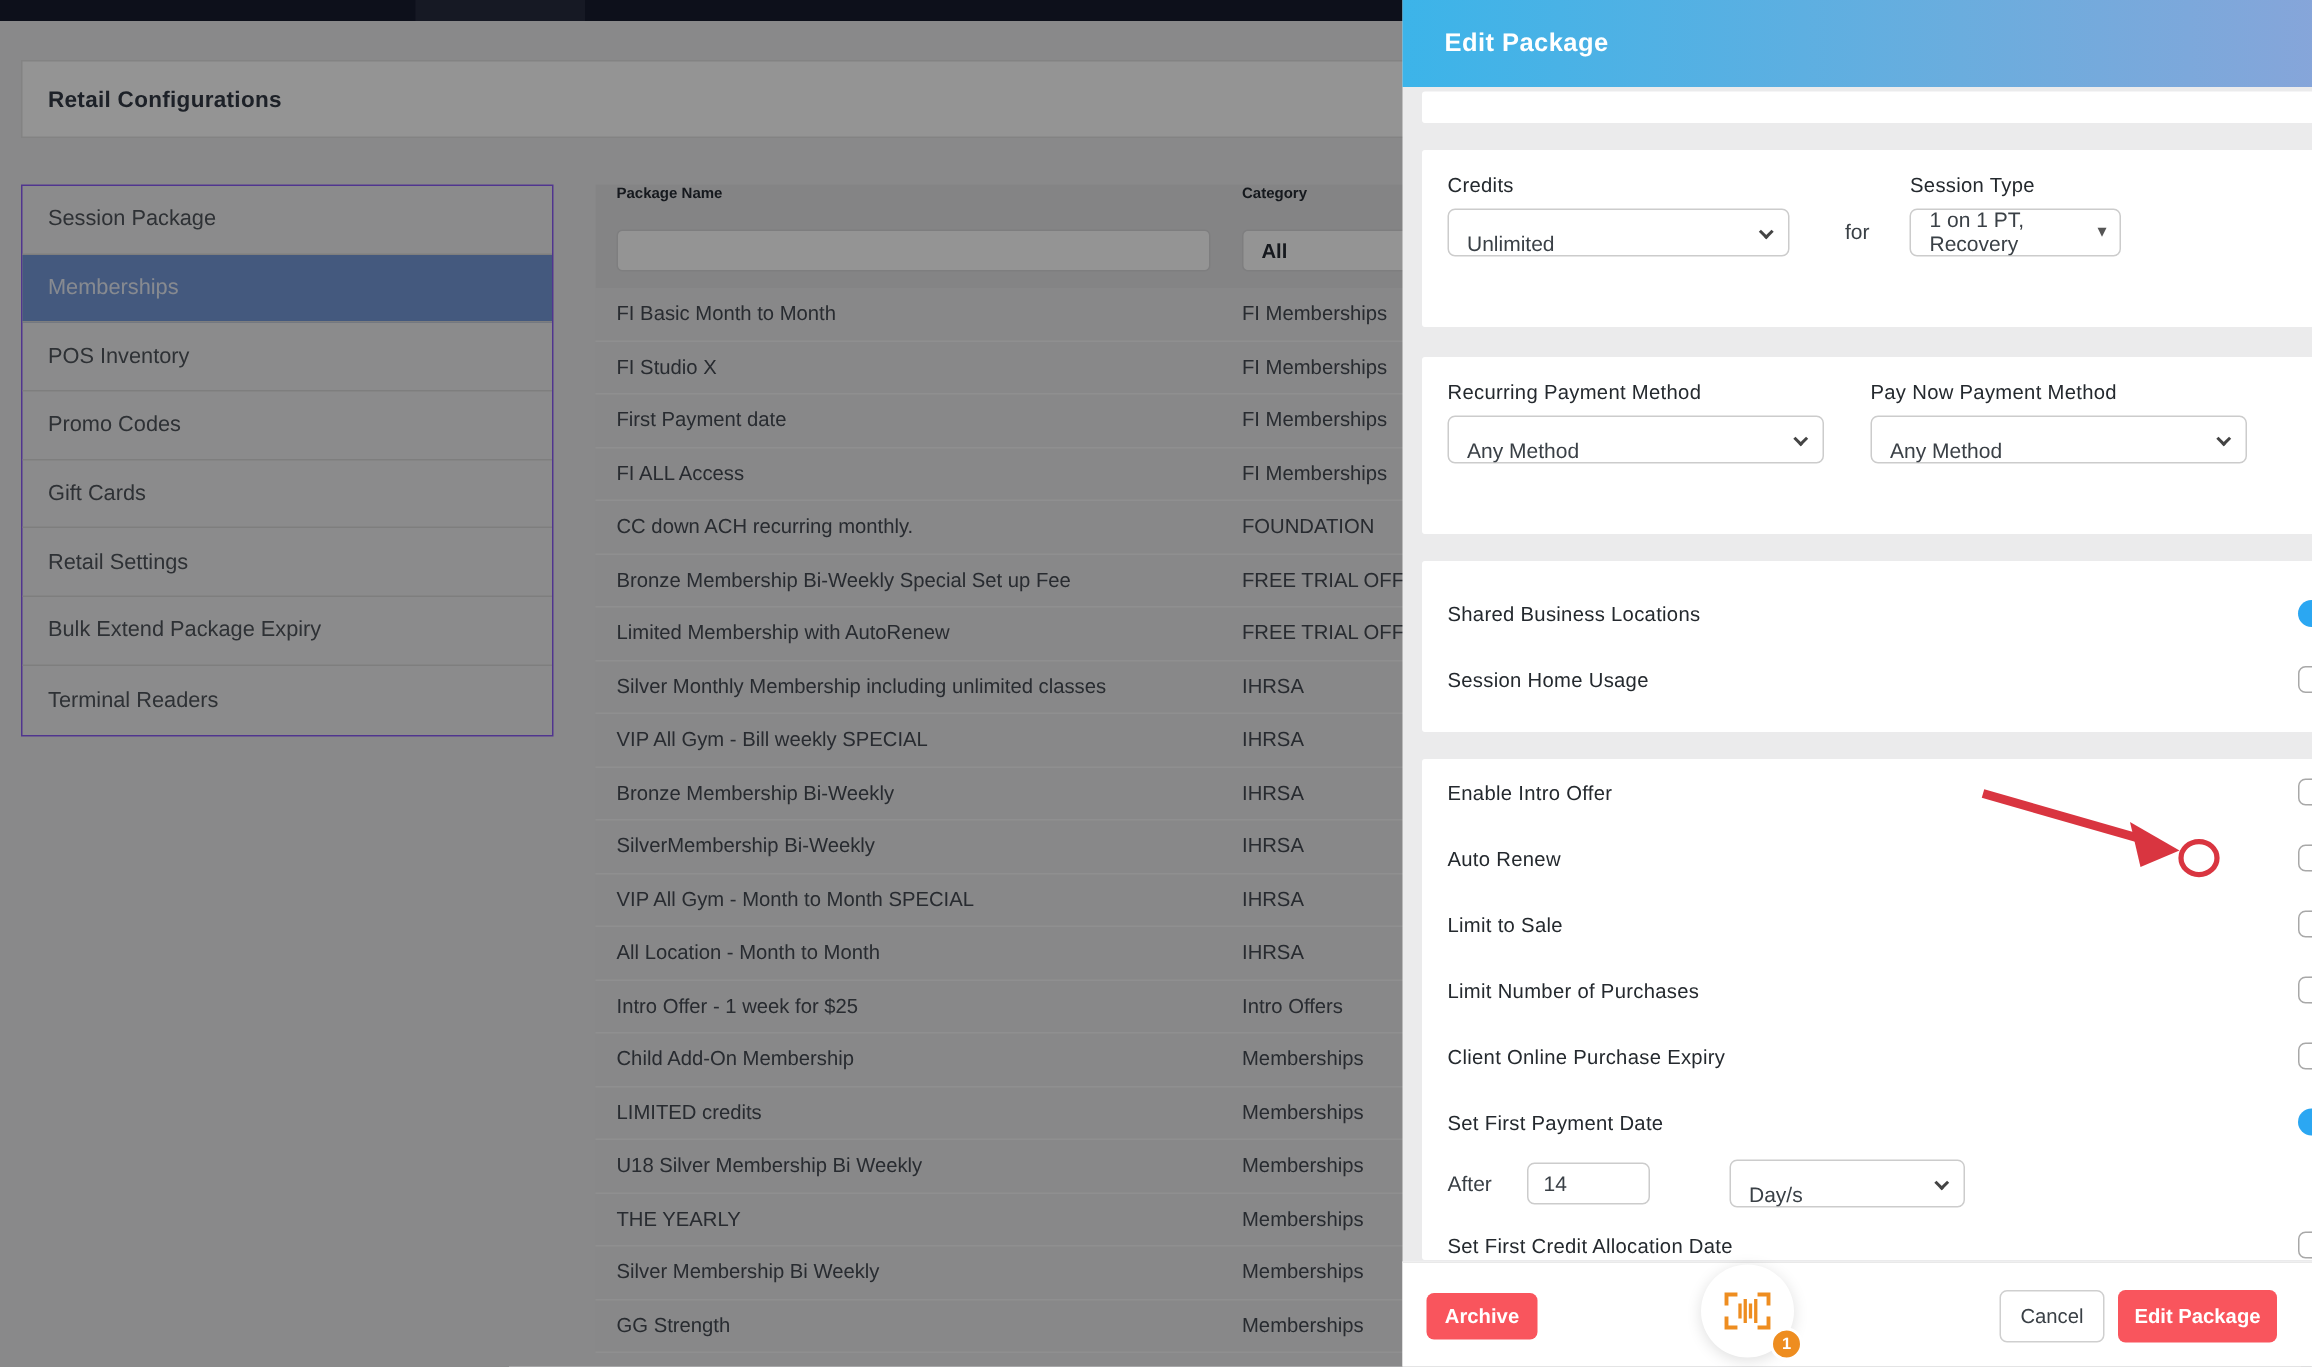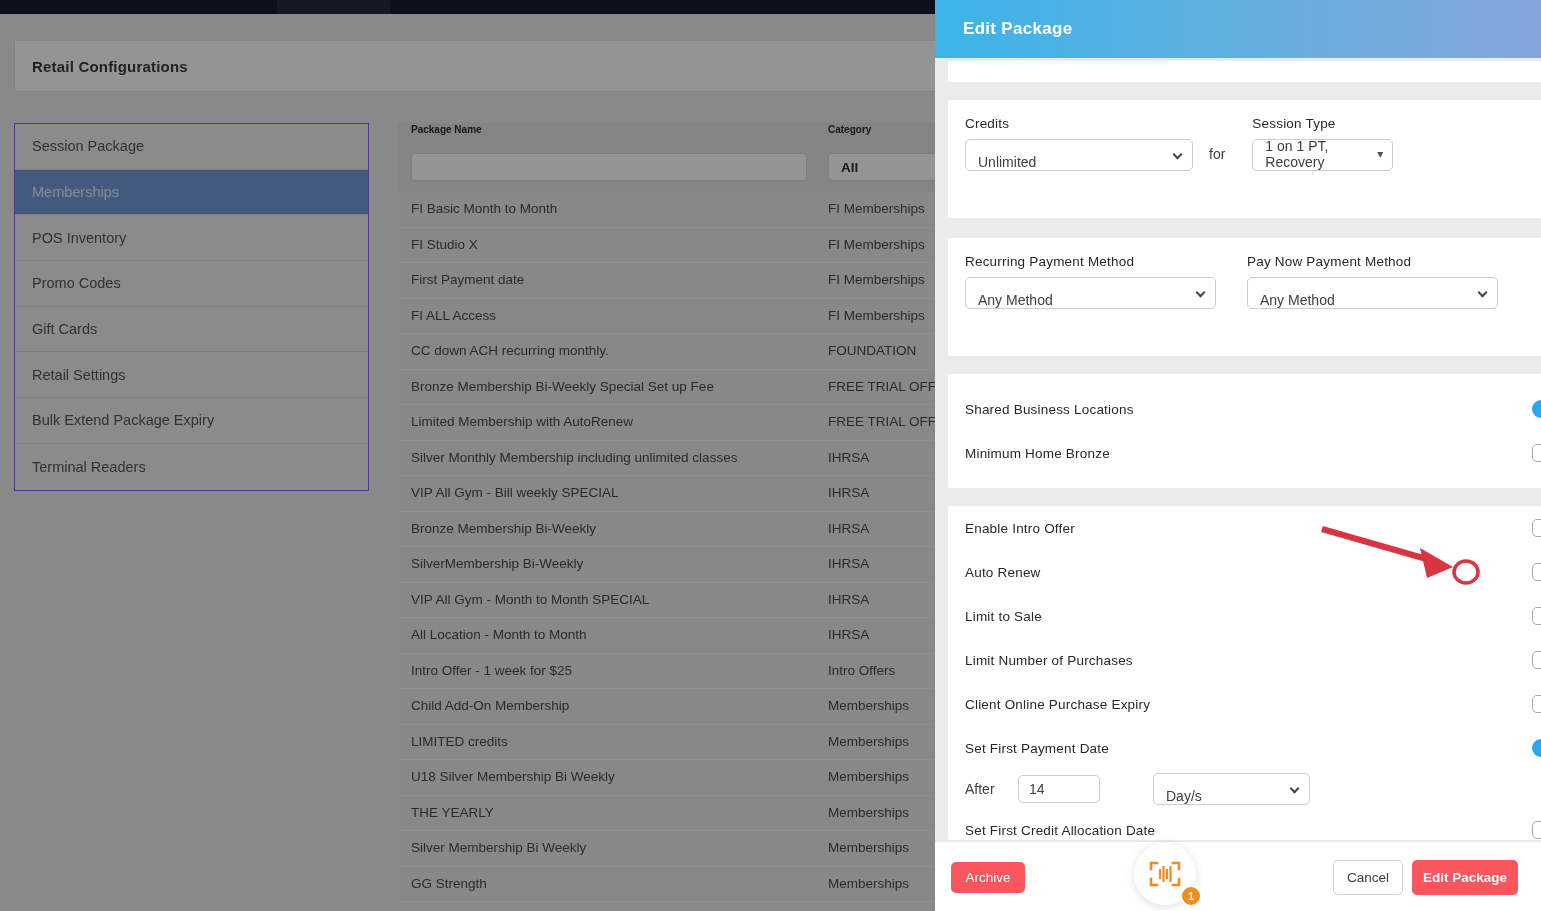--- a/index.html
+++ b/index.html
@@ -64,21 +64,21 @@
   .f-label { font-size:13.5px; font-weight:400; color:#24292e; letter-spacing:.2px; }
   .sel { height:32px; background:#fff; border:1px solid #ccc; border-radius:5px;
     display:flex; align-items:flex-end; padding:0 40px 0 12px; font-size:14px; color:#3a4046;
     position:relative; cursor:pointer; margin-top:8px; }
   .sel .chev { position:absolute; right:11px; top:11px; width:7px; height:7px;
     border-right:2px solid #444; border-bottom:2px solid #444; transform:rotate(45deg); }
   .sel .tri { position:absolute; right:9px; top:7px; font-size:12px; color:#555; }
 
   .row-flex { display:flex; align-items:flex-start; }
   .cred-col1 { width:228px; }
-  .for-word { font-size:14px; color:#3a4046; margin:30px 0 0 16px; }
+  .for-word { font-size:14px; color:#3a4046; margin:30px 0 0 37px; }
   .cred-col2 { width:141px; margin-left:27px; }
   .plus-btn { margin-left:auto; margin-top:22px; font-size:28px; font-weight:700; color:#12a312;
     line-height:28px; cursor:pointer; }
 
   .pay-col { width:251px; } .pay-col + .pay-col { margin-left:31px; }
 
   .t-row { height:44px; display:flex; align-items:center; justify-content:space-between;gap:18px; }
   .toggle { width:40px; height:18px; border-radius:9px; background:#e4e4e4; position:relative;
     flex:0 0 auto; cursor:pointer; }
   .toggle .knob { position:absolute; left:0; top:0; width:18px; height:18px; border-radius:5px;
@@ -91,21 +91,21 @@
   .after-word { font-size:14px; color:#3a4046; width:53px; }
   .after-input { width:82px; height:28px; border:1px solid #ccc; border-radius:5px; padding:0 10px;
     font-size:14px; color:#3a4046; font-family:inherit; }
   .after-sel { width:157px; margin:0 0 0 53px; height:32px; }
   .after-sel.sel { margin-top:0; }
 
   .m-footer { position:absolute; left:0; right:0; bottom:0; height:70px; background:#fff;
     border-top:1px solid #e9e9e9; }
   .btn { border:none; border-radius:5px; font-size:13.5px; font-family:inherit; cursor:pointer;
     position:absolute; display:flex; align-items:center; justify-content:center; }
-  .btn-archive { left:16px; top:20px; width:74px; height:31px; background:#f9555d; color:#fff; font-weight:400; }
+  .btn-archive { left:16px; top:20px; width:74px; height:31px; background:#f9555d; color:#fff; font-weight:700; }
   .btn-cancel { left:398px; top:18px; width:70px; height:35px; background:#fff; border:1px solid #cfcfcf; color:#3a4046; }
   .btn-submit { left:477px; top:18px; width:106px; height:35px; background:#f9555d; color:#fff; font-weight:700; }
 
   .fab { position:absolute; left:199px; top:1px; width:62px; height:62px; border-radius:50%;
     background:#fff; box-shadow:0 2px 10px rgba(0,0,0,0.13); display:flex; align-items:center;
     justify-content:center; cursor:pointer; }
   .fab-badge { position:absolute; right:-6px; bottom:-2px; width:22px; height:22px; border-radius:50%;
     background:#ee8d20; border:2px solid #fff; color:#fff; font-size:11px; font-weight:700;
     display:flex; align-items:center; justify-content:center; }
 
@@ -332,21 +332,21 @@
   <div class="card card-loc">
 
       <div class="t-row">
         <span class="f-label">Shared Business Locations</span>
         <span class="toggle on">
           <span class="knob"></span>
         </span>
       </div>
 
       <div class="t-row">
-        <span class="f-label">Minimum Home Bronze</span>
+        <span class="f-label">Session Home Usage</span>
         <span class="toggle">
           <span class="knob"></span>
         </span>
       </div>
     </div>
 
   <div class="card card-opts">
     <div>
 
         <div class="t-row">

